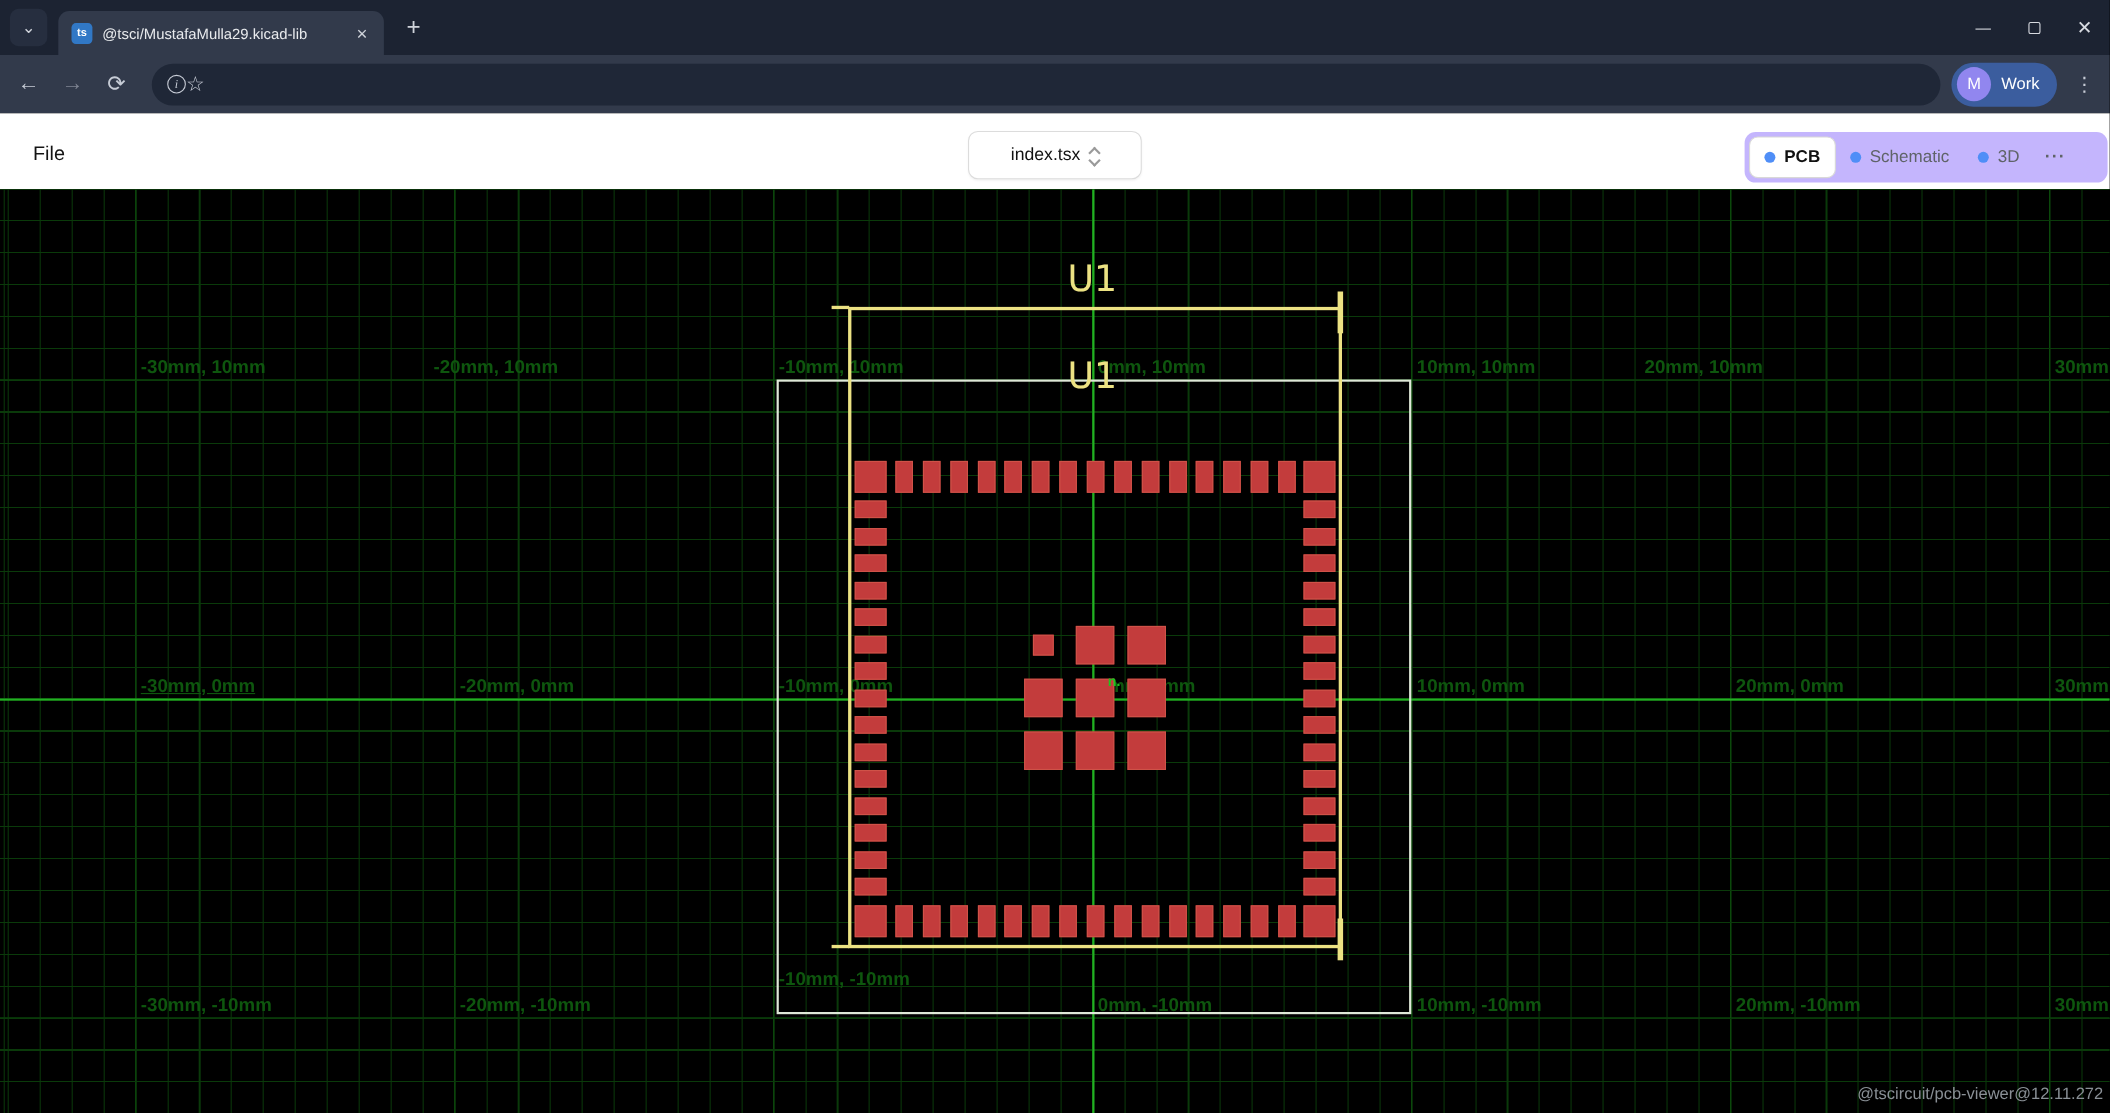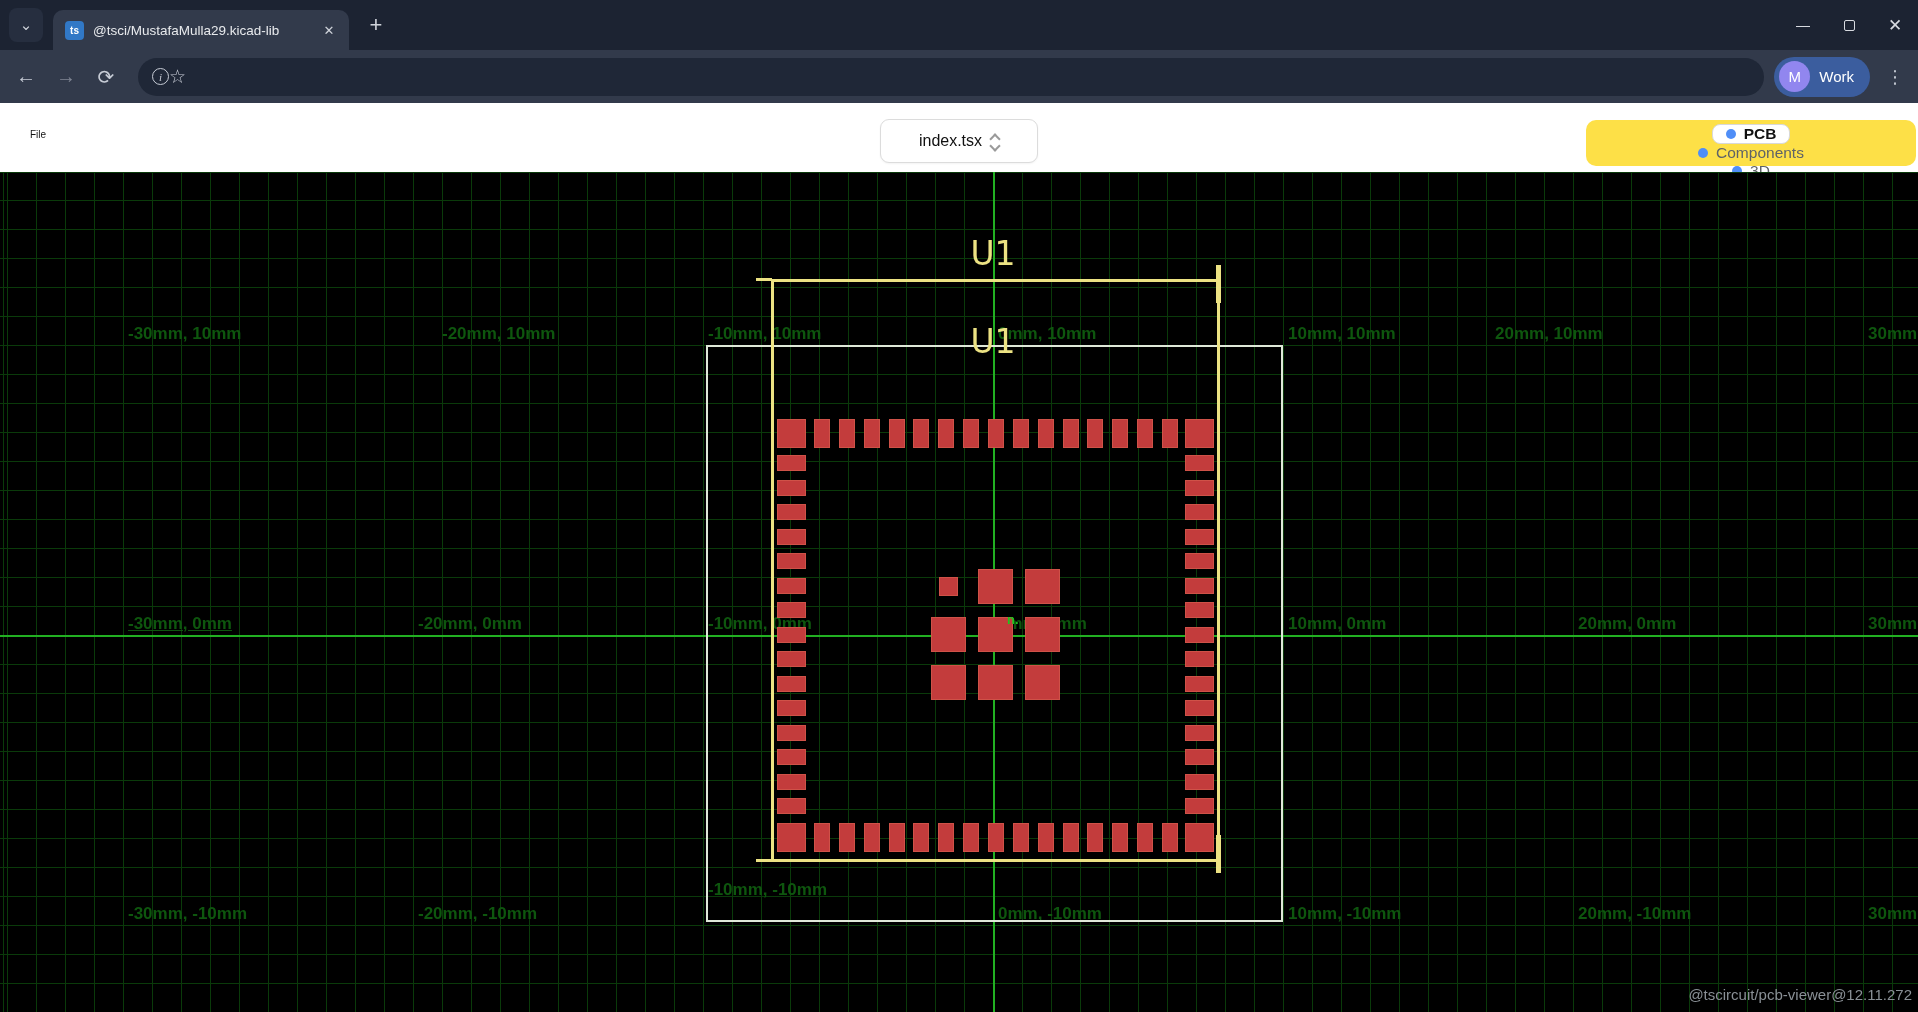--- a/index.html
+++ b/index.html
@@ -27,27 +27,27 @@
   .info-icon { width: 17px; height: 17px; border: 1.4px solid #c7ccd6; border-radius: 50%; color: #c7ccd6; font-size: 11px; display: flex; align-items: center; justify-content: center; font-style: italic; font-family: "Liberation Serif", serif; flex: none; }
   .url-text { color: #e3e6ea; font-size: 15.5px; margin-left: 12px; flex: 1; white-space: nowrap; overflow: hidden; }
   .star { color: #c7ccd6; font-size: 19px; margin-right: 4px; }
   .profile-chip { height: 40px; border-radius: 20px; background: #3b5d9e; display: flex; align-items: center; padding: 0 16px 0 5px; margin-right: 10px; }
   .avatar { width: 31px; height: 31px; border-radius: 50%; background: #9186ef; color: #fff; font-size: 15px; display: flex; align-items: center; justify-content: center; }
   .profile-name { color: #fff; font-size: 15px; margin-left: 9px; }
   .kebab { color: #c7ccd6; font-size: 18px; width: 30px; text-align: center; margin-right: 8px; letter-spacing: 0; }
 
   
   .app-header { position: absolute; left: 0; top: 103px; width: 1918px; height: 69px; background: #ffffff; }
-  .file-menu { position: absolute; left: 30px; top: 26px; font-size: 10px; color: #141414; }
+  .file-menu { position: absolute; left: 30px; top: 26px; font-size: 18px; color: #141414; }
   .file-select { position: absolute; left: 880px; top: 16px; width: 158px; height: 44px; background: #fff; border: 1px solid #dcdcdc; border-radius: 9px; display: flex; align-items: center; justify-content: center; gap: 9px; font-size: 16px; color: #111; box-shadow: 0 1px 2px rgba(0,0,0,0.05); }
   .updown { display: flex; flex-direction: column; gap: 3px; }
   .chev { width: 8px; height: 8px; border: solid #9a9a9a; border-width: 0 2px 2px 0; }
   .chev.up { transform: rotate(-135deg); margin-top: 3px; }
   .chev.down { transform: rotate(45deg); margin-top: -4px; }
-  .view-switcher { position: absolute; left: 1586px; top: 17px; width: 330px; height: 46px; background: #fde047; border-radius: 10px; display: flex; align-items: center; padding: 4px; flex-direction: column; }
+  .view-switcher { position: absolute; left: 1586px; top: 17px; width: 330px; height: 46px; background: #c4b5fd; border-radius: 10px; display: flex; align-items: center; padding: 4px; }
   .vs-item { display: flex; align-items: center; gap: 8px; font-size: 15.5px; color: #5f6368; padding: 0 13px; height: 38px; border-radius: 8px; }
   .vs-item.active { background: #fff; border: 1px solid #d8d8d8; color: #111; font-weight: bold; }
   .dot { width: 10px; height: 10px; border-radius: 50%; background: #4f8ef7; flex: none; }
   .vs-more { color: #5f6368; font-size: 16px; letter-spacing: 1px; padding: 0 10px; font-weight: bold; }
 
   
   .canvas { position: absolute; left: 0; top: 172px; width: 1918px; height: 840px; background-color: #000; overflow: hidden;
     background-image:
       repeating-linear-gradient(to right, #0a3a0a 0, #0a3a0a 1px, transparent 1px, transparent 29px),
       repeating-linear-gradient(to bottom, #0a3a0a 0, #0a3a0a 1px, transparent 1px, transparent 29px),
@@ -118,36 +118,36 @@
         <span class="chev down"></span>
       </span>
   </div>
   <div class="view-switcher">
     <div class="vs-item active">
       <span class="dot"></span>
       <span>PCB</span>
     </div>
     <div class="vs-item">
       <span class="dot"></span>
-      <span>Components</span>
+      <span>Schematic</span>
     </div>
     <div class="vs-item">
       <span class="dot"></span>
       <span>3D</span>
     </div>
     <div class="vs-more">···</div>
   </div>
 </div>
 
 <div class="canvas" id="canvas">
   <div class="status-label">@tscircuit/pcb-viewer@12.11.272</div>
 <div class="axis-v" style="left: 993px;"></div>
     <div class="axis-h" style="top: 463px;"></div>
     <div class="grid-label" style="left: 128px; top: 152px;">-30mm, 10mm</div>
-    <div class="grid-label" style="left: 442px; top: 152px;">-20mm, 10mm</div>
+    <div class="grid-label" style="left: 394px; top: 152px;">-20mm, 10mm</div>
     <div class="grid-label" style="left: 708px; top: 152px;">-10mm, 10mm</div>
     <div class="grid-label" style="left: 998px; top: 152px;">0mm, 10mm</div>
     <div class="grid-label" style="left: 1288px; top: 152px;">10mm, 10mm</div>
     <div class="grid-label" style="left: 1495px; top: 152px;">20mm, 10mm</div>
     <div class="grid-label" style="left: 1868px; top: 152px;">30mm, 10mm</div>
     <div class="grid-label" style="left: 128px; top: 442px; text-decoration: underline;">-30mm, 0mm</div>
     <div class="grid-label" style="left: 418px; top: 442px;">-20mm, 0mm</div>
     <div class="grid-label" style="left: 708px; top: 442px;">-10mm, 0mm</div>
     <div class="grid-label" style="left: 998px; top: 442px;">0mm, 0mm</div>
     <div class="grid-label" style="left: 1288px; top: 442px;">10mm, 0mm</div>

